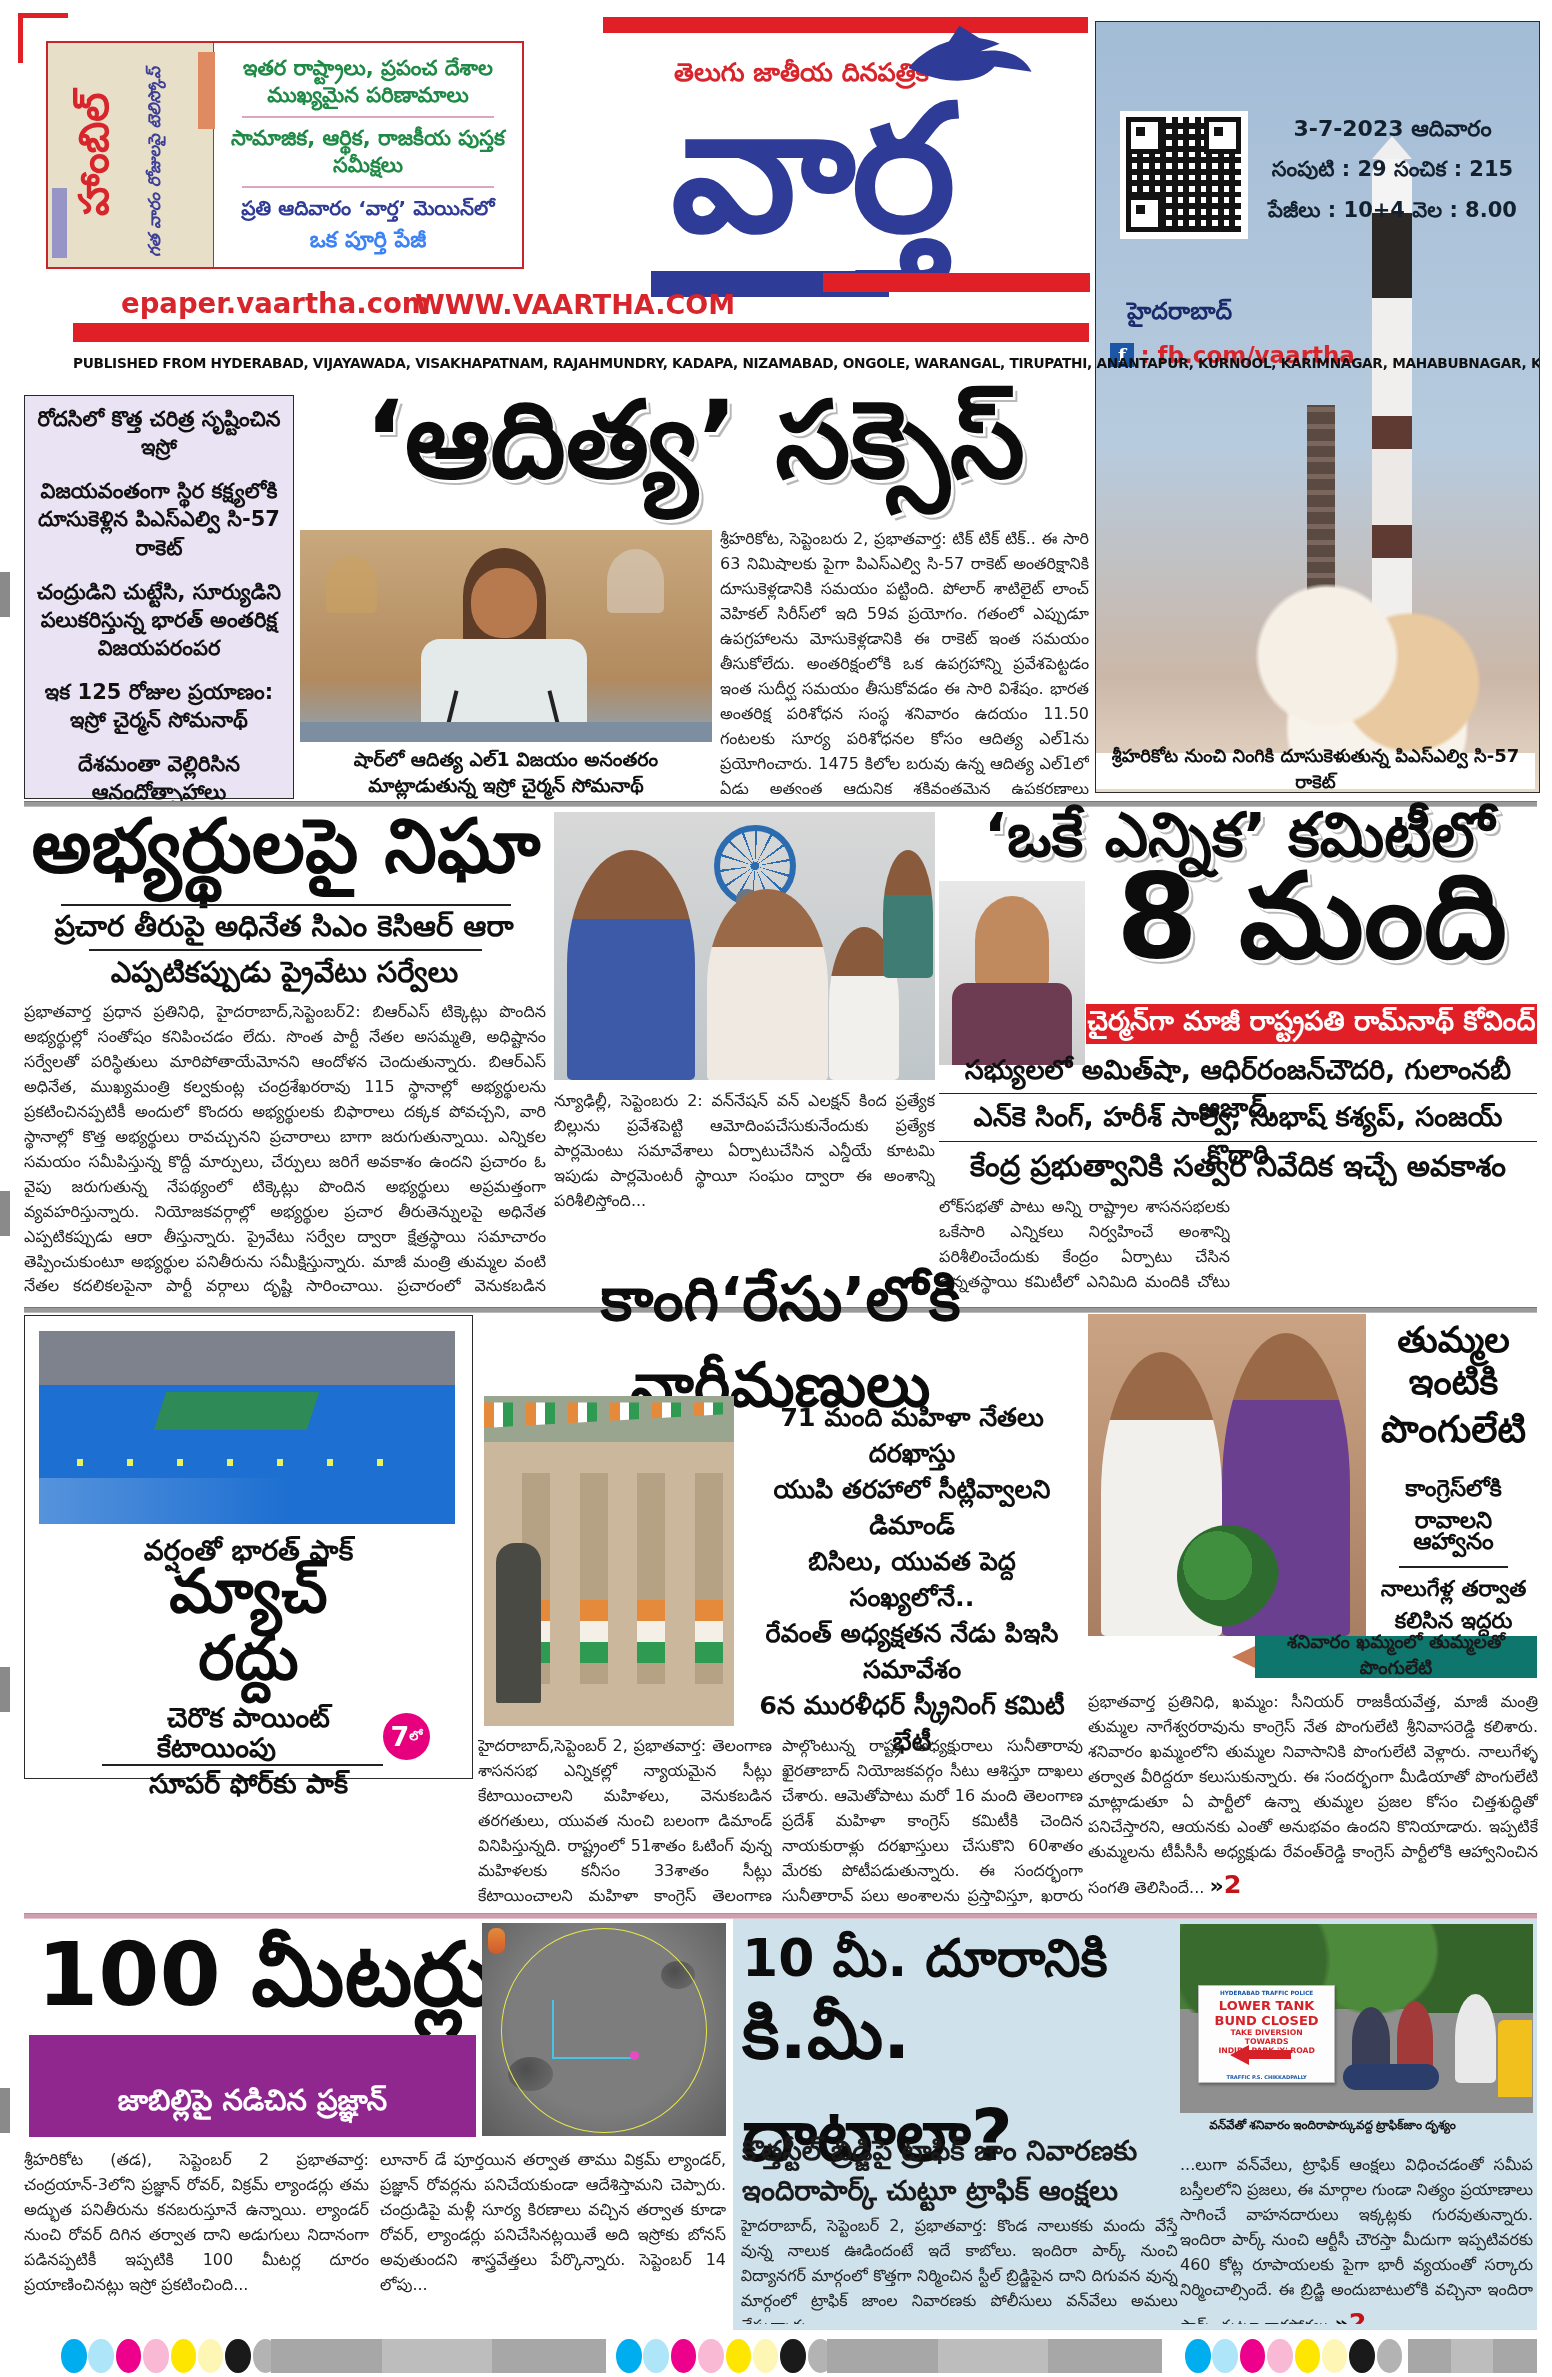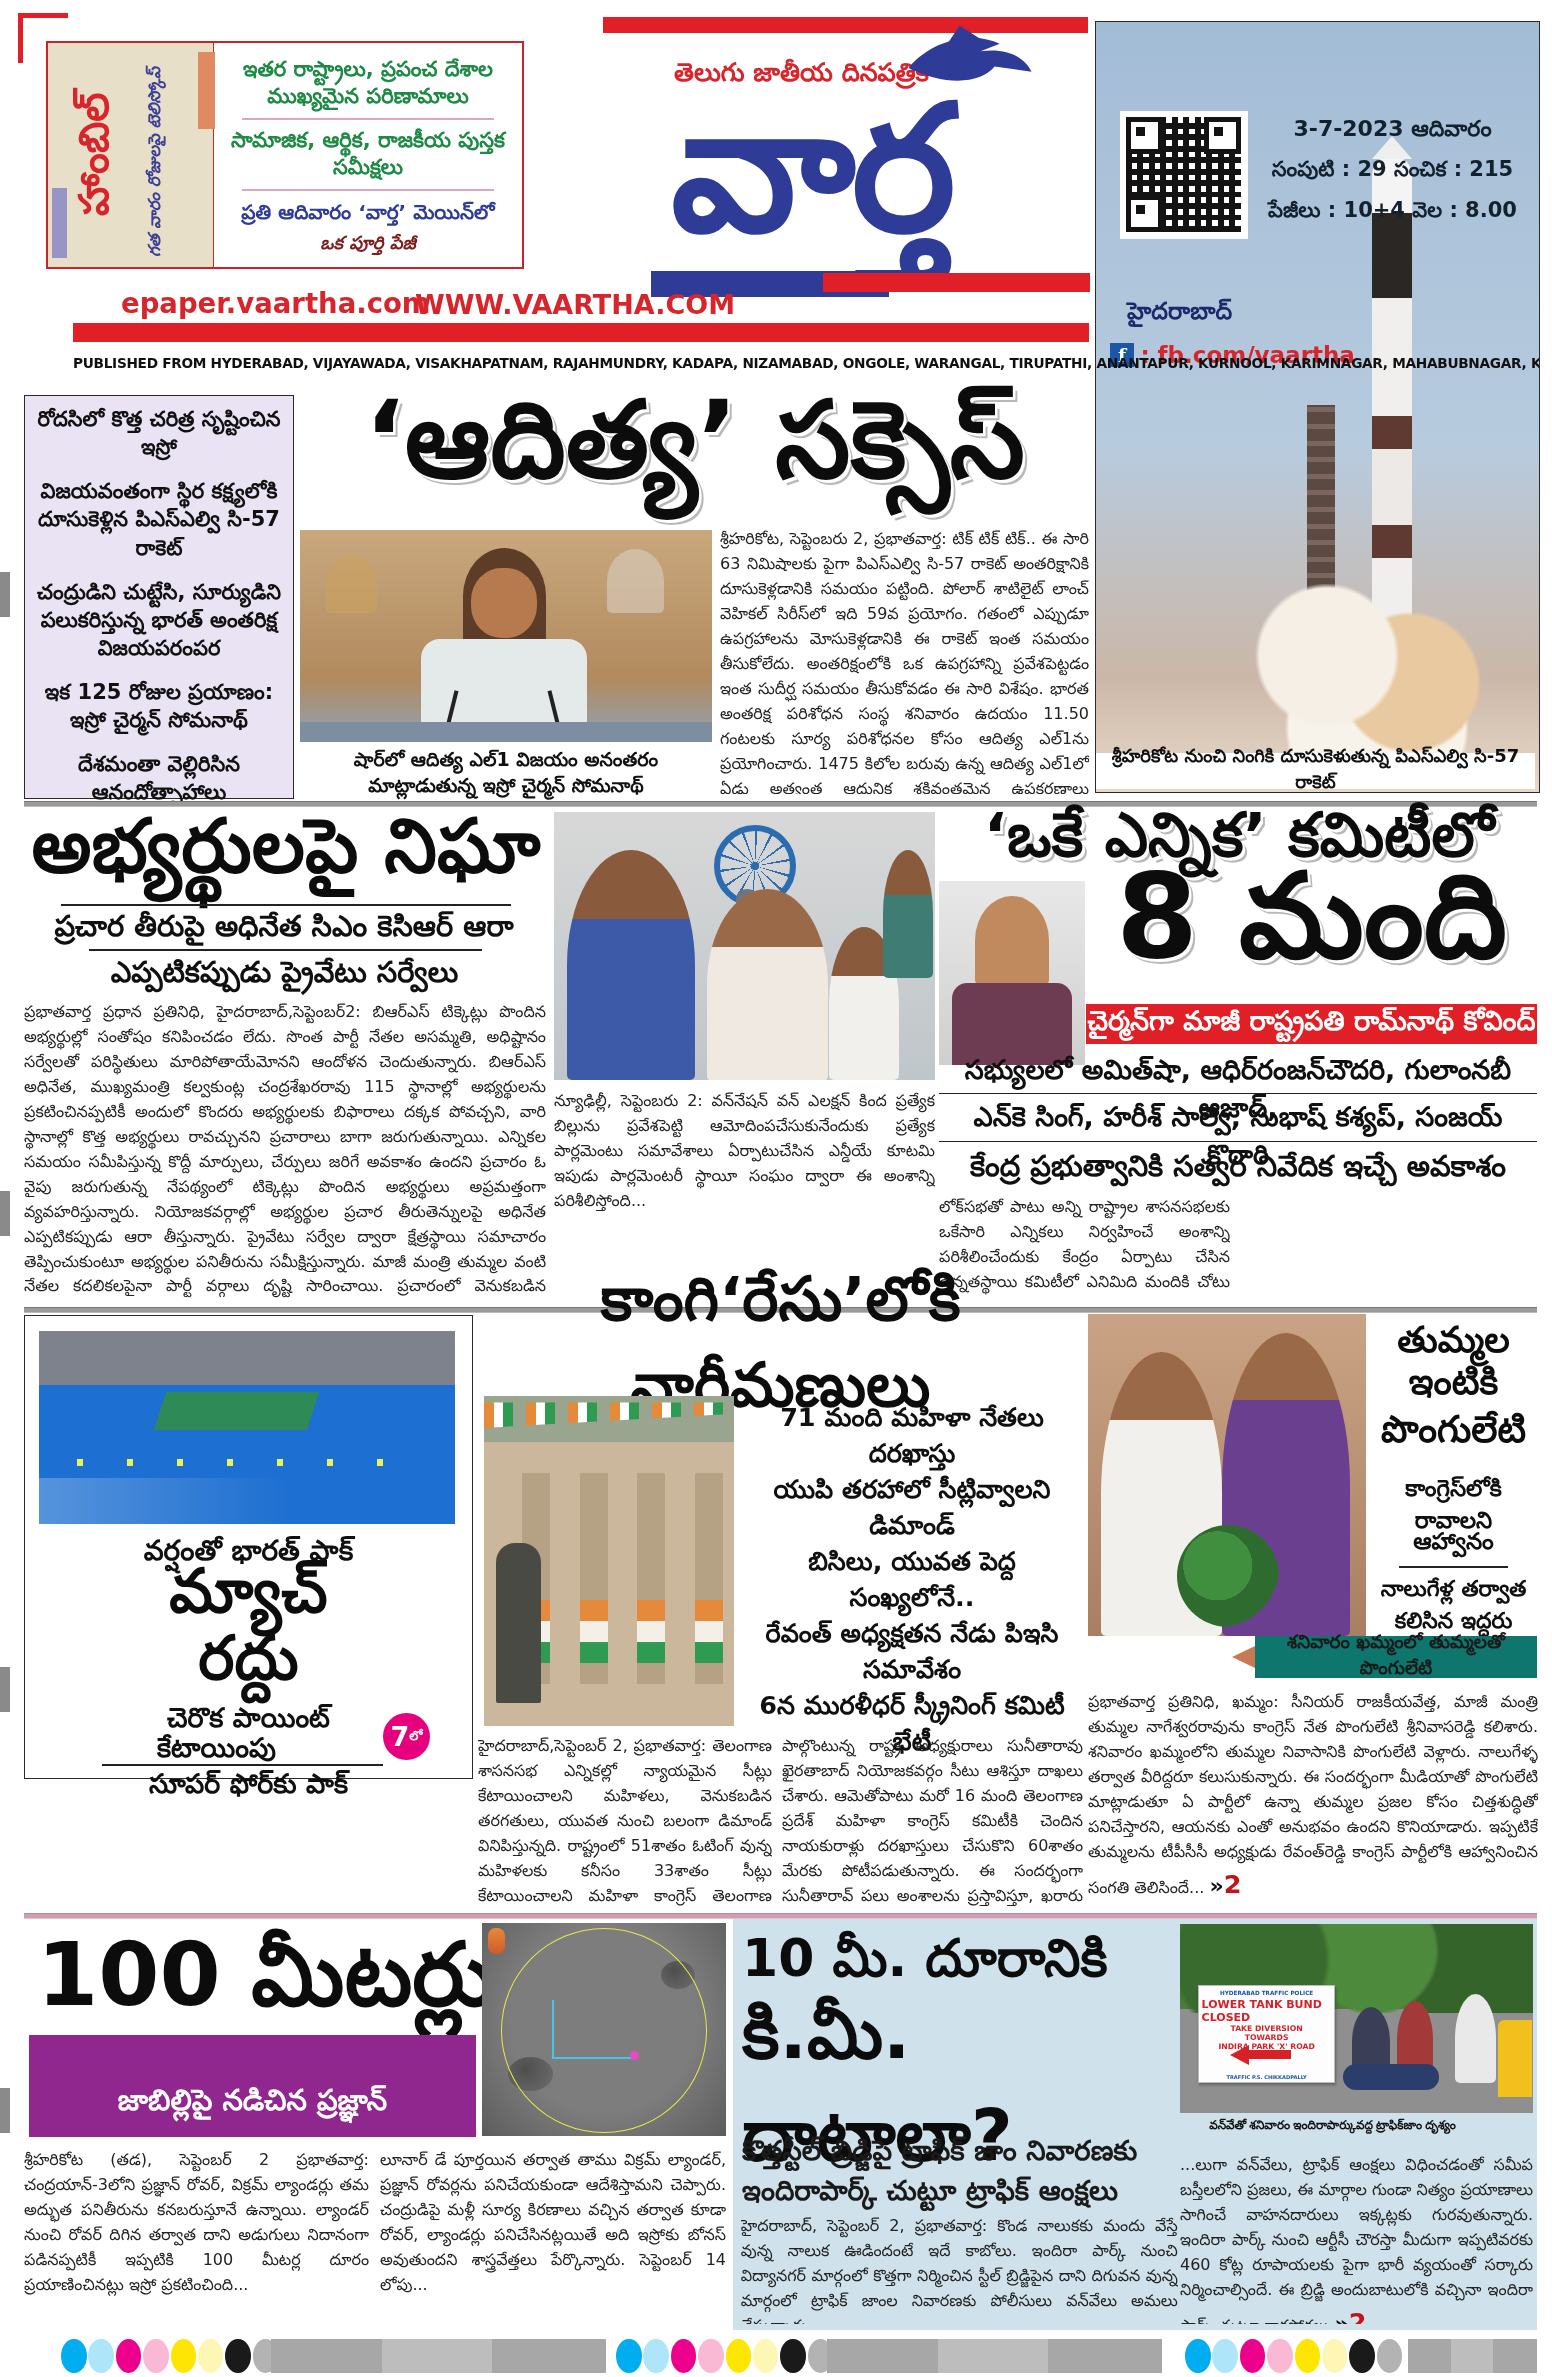--- a/index.html
+++ b/index.html
@@ -72,21 +72,21 @@
       <div class="promo-vert-sub">గత వారం రోజులపై టెలిస్కోప్</div>
       <div class="abs" style="right:-1.9px;top:9px;width:16.6px;height:77px;background:#e08a62;"></div>
       <div class="abs" style="left:3.8px;bottom:9px;width:15.3px;height:70px;background:#9795c6;"></div>
     </div>
     <div class="promo-right">
       <div class="promo-line" style="color:#1f8a45;font-size:21px;">ఇతర రాష్ట్రాలు, ప్రపంచ దేశాల ముఖ్యమైన పరిణామాలు</div>
       <div class="promo-sep"></div>
       <div class="promo-line" style="color:#1f8a45;font-size:21px;">సామాజిక, ఆర్థిక, రాజకీయ పుస్తక సమీక్షలు</div>
       <div class="promo-sep"></div>
       <div class="promo-line" style="color:#2e3b97;font-size:20px;">ప్రతి ఆదివారం ‘వార్త’ మెయిన్‌లో</div>
-      <div class="promo-line" style="color:#7f1d1d;font-size:18px;font-style:italic;">ఒక పూర్తి పేజీ</div>
+      <div class="promo-line" style="color:#3b82f6;font-size:22px;">ఒక పూర్తి పేజీ</div>
     </div>
   </div>
 
   <div class="abs red-bar" style="left:603px;top:16.6px;width:485px;height:16.6px;"></div>
   <div class="abs ctr" style="left:629px;top:56px;width:345px;height:37px;color:#d8252c;font-weight:900;font-size:25.5px;">తెలుగు జాతీయ దినపత్రిక</div>
   <svg class="abs" style="left:899px;top:18px;" width="137" height="80" viewBox="0 0 215 125">
     <path fill="#2e3b97" d="M15,78 C55,30 120,22 158,40 L128,52 C170,46 198,62 208,84 L150,76 C128,104 70,106 15,78 Z"></path>
     <path fill="#2e3b97" d="M95,12 L140,40 L72,46 Z"></path>
   </svg>
   <div class="abs ctr masthead-title" style="left:524px;top:61px;width:575px;height:217px;">వార్త</div>
@@ -281,21 +281,21 @@
   <div class="abs blue-panel" style="left:733px;top:1919px;width:804px;height:411px;">
     <div class="abs huge-head" style="left:9px;top:9px;width:434px;font-size:52px;text-shadow:none;">10 మీ. దూరానికి</div>
     <div class="abs huge-head" style="left:9px;top:72px;width:441px;font-size:72px;text-shadow:none;">కి.మీ. దాటాలా?</div>
     <div class="abs" style="left:9px;top:215px;width:436px;font-size:27.5px;font-weight:800;">కొత్తస్టీల్ బ్రిడ్జిపై ట్రాఫిక్ జాం నివారణకు</div>
     <div class="abs" style="left:9px;top:255px;width:436px;font-size:27.5px;font-weight:800;">ఇందిరాపార్క్ చుట్టూ ట్రాఫిక్ ఆంక్షలు</div>
 
     <div class="photo" style="left:447px;top:5.1px;width:353px;height:189px;background:linear-gradient(180deg,#4a7d3a 0 45%,#8f8f8f 45% 100%);">
       <div class="abs" style="left:0;top:0;width:100%;height:89px;background:radial-gradient(circle at 20% 40%,#3a6b2e 0 26%,transparent 28%),radial-gradient(circle at 55% 30%,#4e8a3c 0 30%,transparent 32%),radial-gradient(circle at 85% 45%,#35642b 0 26%,transparent 28%);"></div>
       <div class="signboard" style="left:18px;top:61px;width:130px;height:88px;padding:3.8px 2.6px;">
         <div style="font-size:5.7px;font-weight:800;color:#1b57a6;text-align:center;">HYDERABAD TRAFFIC POLICE</div>
-        <div style="font-size:11px;font-weight:900;color:#d62128;text-align:left;margin-top:1.9px;">LOWER TANK BUND CLOSED</div>
+        <div style="font-size:13px;font-weight:900;color:#d62128;text-align:center;margin-top:1.9px;">LOWER TANK BUND CLOSED</div>
         <div style="font-size:7.7px;font-weight:900;color:#d62128;text-align:center;">TAKE DIVERSION</div>
         <div style="font-size:7.7px;font-weight:900;color:#d62128;text-align:center;">TOWARDS</div>
         <div style="font-size:7.7px;font-weight:900;color:#d62128;text-align:center;">INDIRA PARK 'X' ROAD</div>
         <div class="sign-arrow" style="left:31px;top:59px;"></div>
         <div class="sign-arrow-tail" style="left:50px;top:64px;width:42px;"></div>
         <div style="position:absolute;left:0;bottom:1.3px;width:100%;font-size:5.1px;font-weight:700;color:#1b57a6;text-align:center;">TRAFFIC P.S. CHIKKADPALLY</div>
       </div>
       <div class="sil" style="left:172px;top:83px;width:38px;height:70px;background:#3a3f57;"></div>
       <div class="sil" style="left:217px;top:77px;width:36px;height:77px;background:#a33a3a;"></div>
       <div class="sil" style="left:275px;top:70px;width:41px;height:89px;background:#e9e9e9;"></div>

